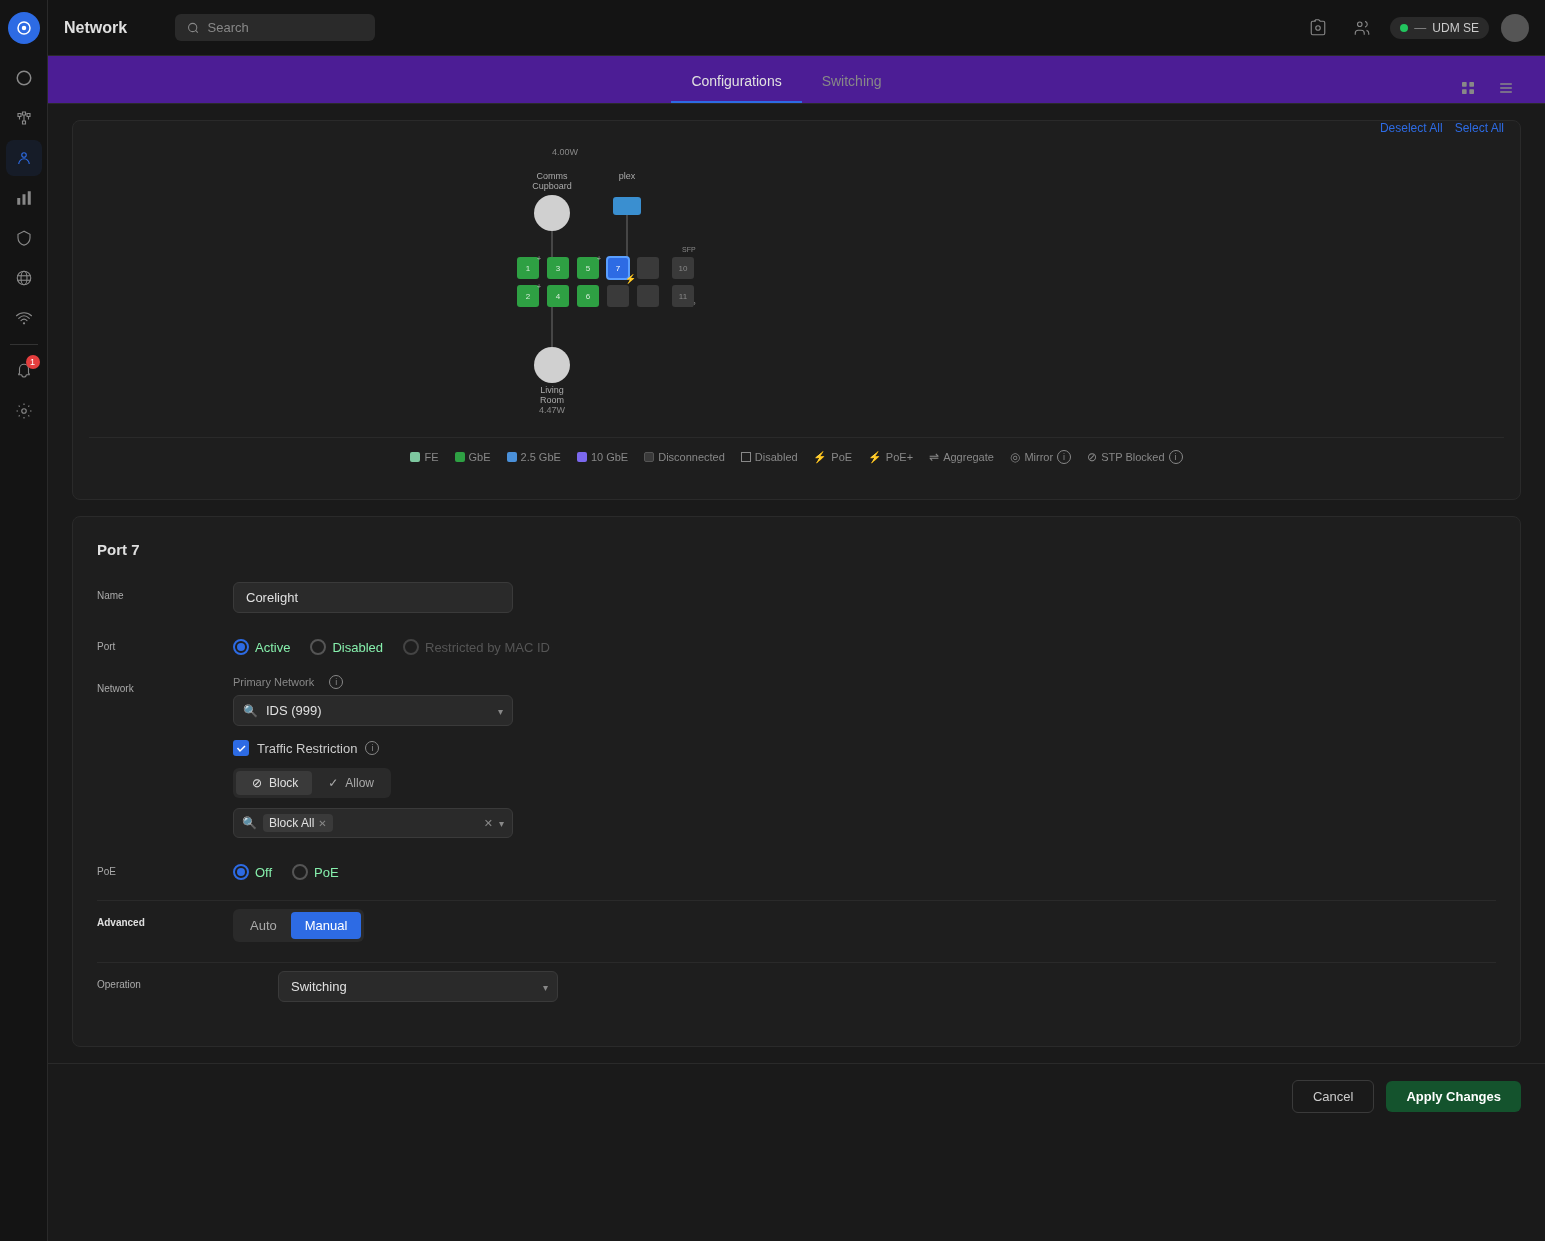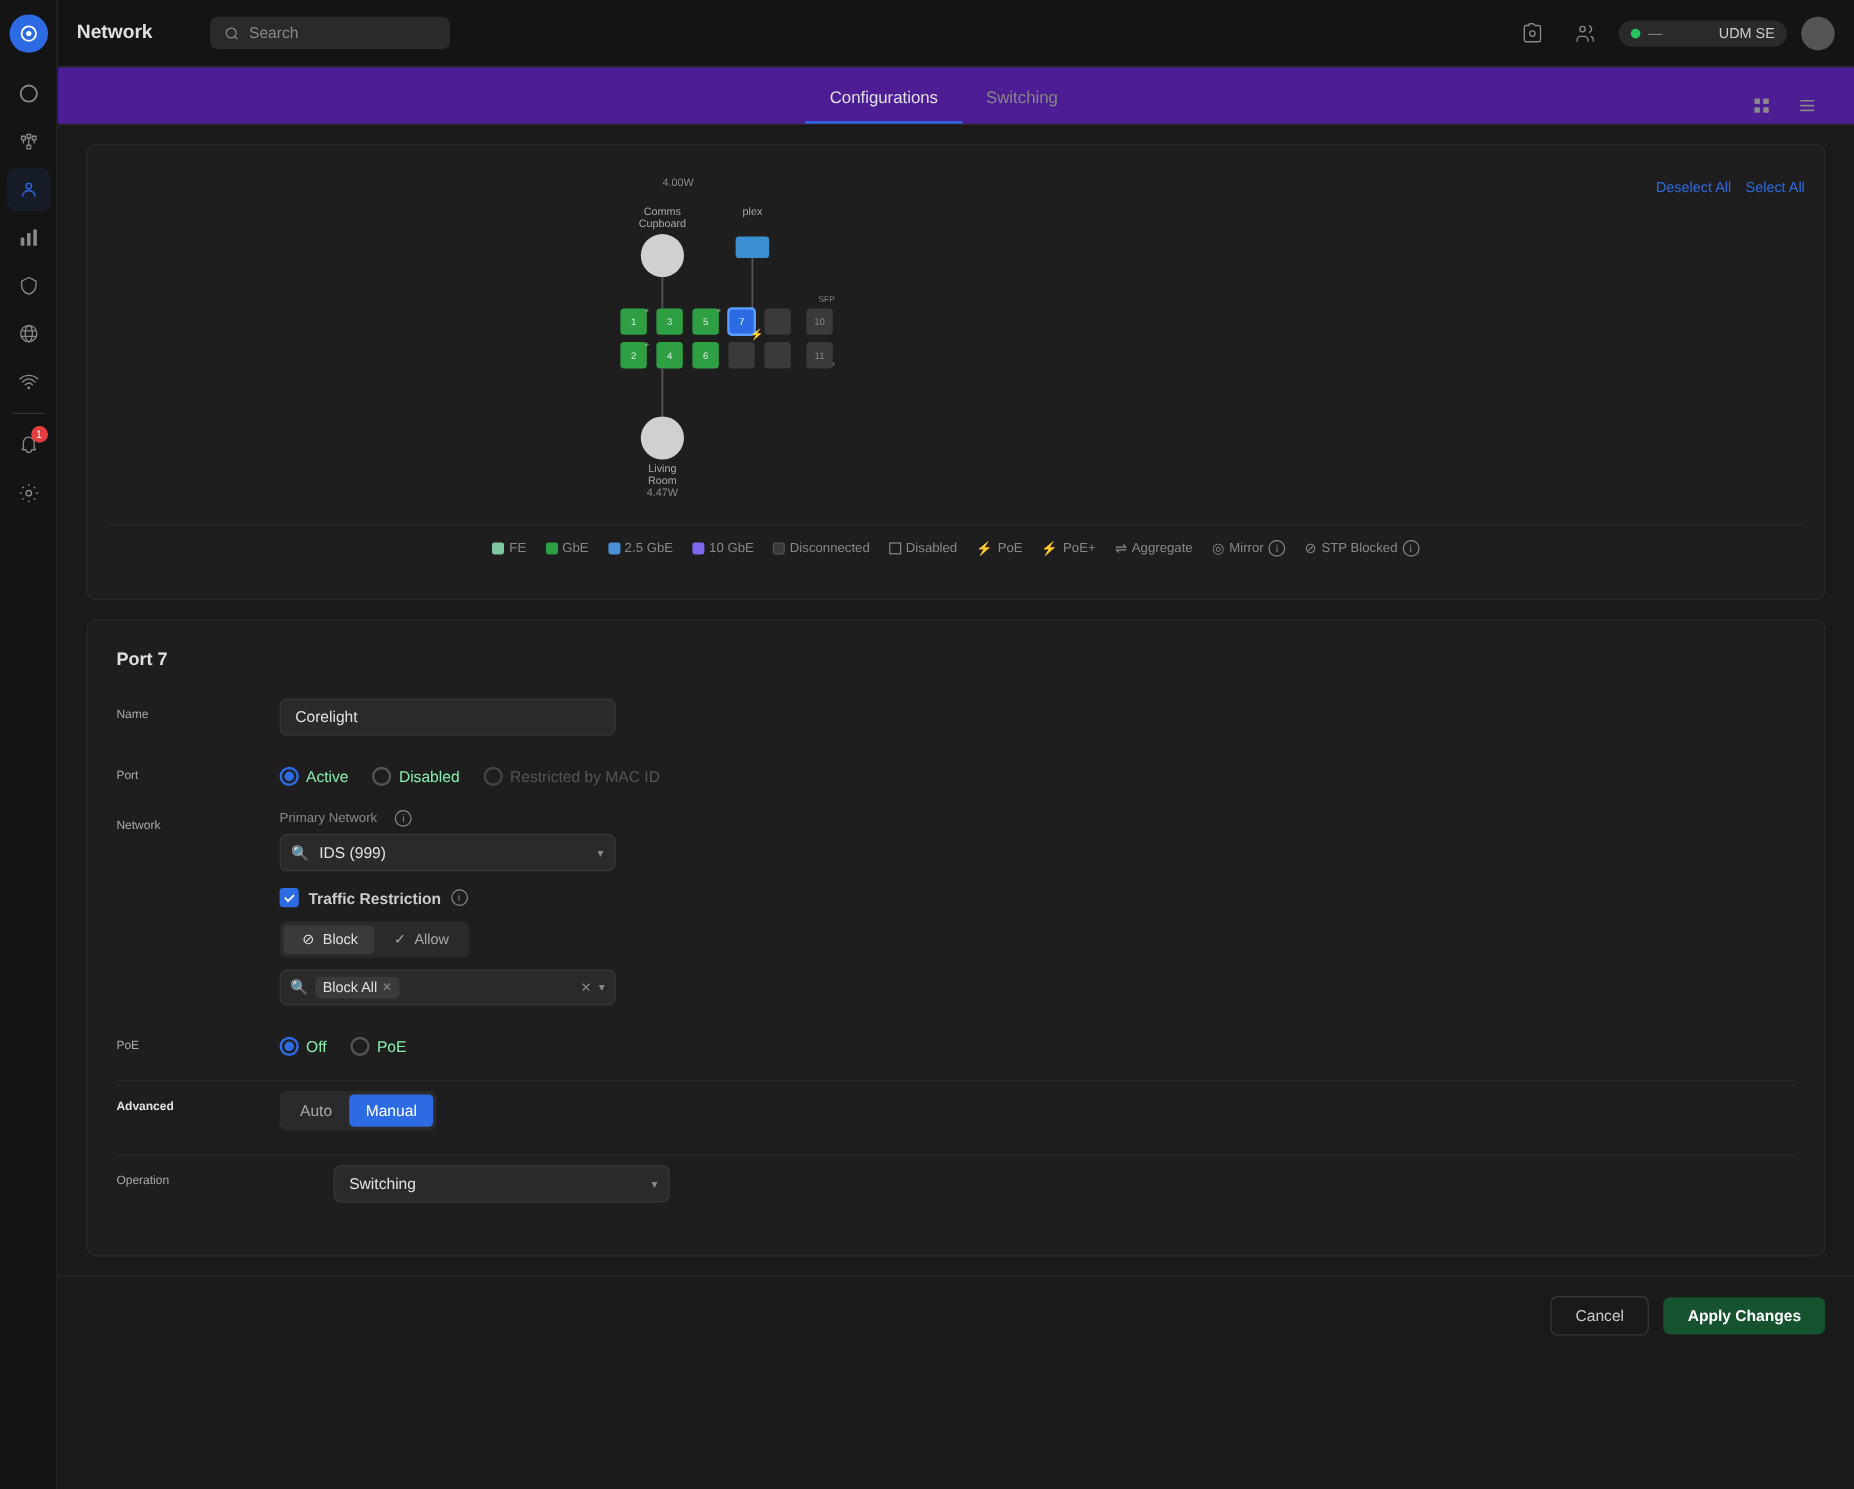--- a/index.html
+++ b/index.html
@@ -200,21 +200,21 @@
     .topology-card {
       background: #1e1e1e;
       border: 1px solid #2a2a2a;
       border-radius: 8px;
       padding: 16px;
       position: relative;
       min-height: 380px;
     }
     .topology-actions {
       position: absolute;
-      top: 28px;
+      top: 0;
       right: 16px;
       display: flex;
       gap: 12px;
     }
     .topology-action-btn {
       font-size: 12px;
       color: #2d6be4;
       cursor: pointer;
       text-decoration: none;
     }
@@ -400,21 +400,20 @@
       display: flex;
       align-items: center;
       justify-content: center;
       cursor: pointer;
       flex-shrink: 0;
     }
     .checkbox svg { fill: white; width: 10px; height: 10px; }
     .traffic-label {
       font-size: 13px;
       color: #ccc;
-      font-weight: bold;
     }
 
     
     .toggle-group {
       display: flex;
       gap: 0;
       background: #2a2a2a;
       border-radius: 6px;
       padding: 3px;
       width: fit-content;
@@ -678,21 +677,21 @@
       <div class="header-icon-btn">
         <svg width="18" height="18" viewBox="0 0 24 24" fill="none" stroke="currentColor" stroke-width="1.5">
             <circle cx="9" cy="7" r="3"></circle>
             <path d="M3 21v-2a4 4 0 014-4h4a4 4 0 014 4v2"></path>
             <path d="M16 3.13a4 4 0 010 7.75M21 21v-2a4 4 0 00-3-3.87"></path>
           </svg>
       </div>
       <div class="device-badge">
         <div class="device-dot"></div>
         <span style="font-size:12px;color:#888;">—</span>
-        <span style="font-size:12px;color:#ccc;margin-left:41px;">UDM SE</span>
+        <span style="font-size:12px;color:#ccc;">UDM SE</span>
       </div>
       <div class="avatar"></div>
     </div>
   </div>
 
   <div class="content">
 
     <div class="nav-row">
       <div style="width:48px;"></div>
       <div class="nav-tabs">

